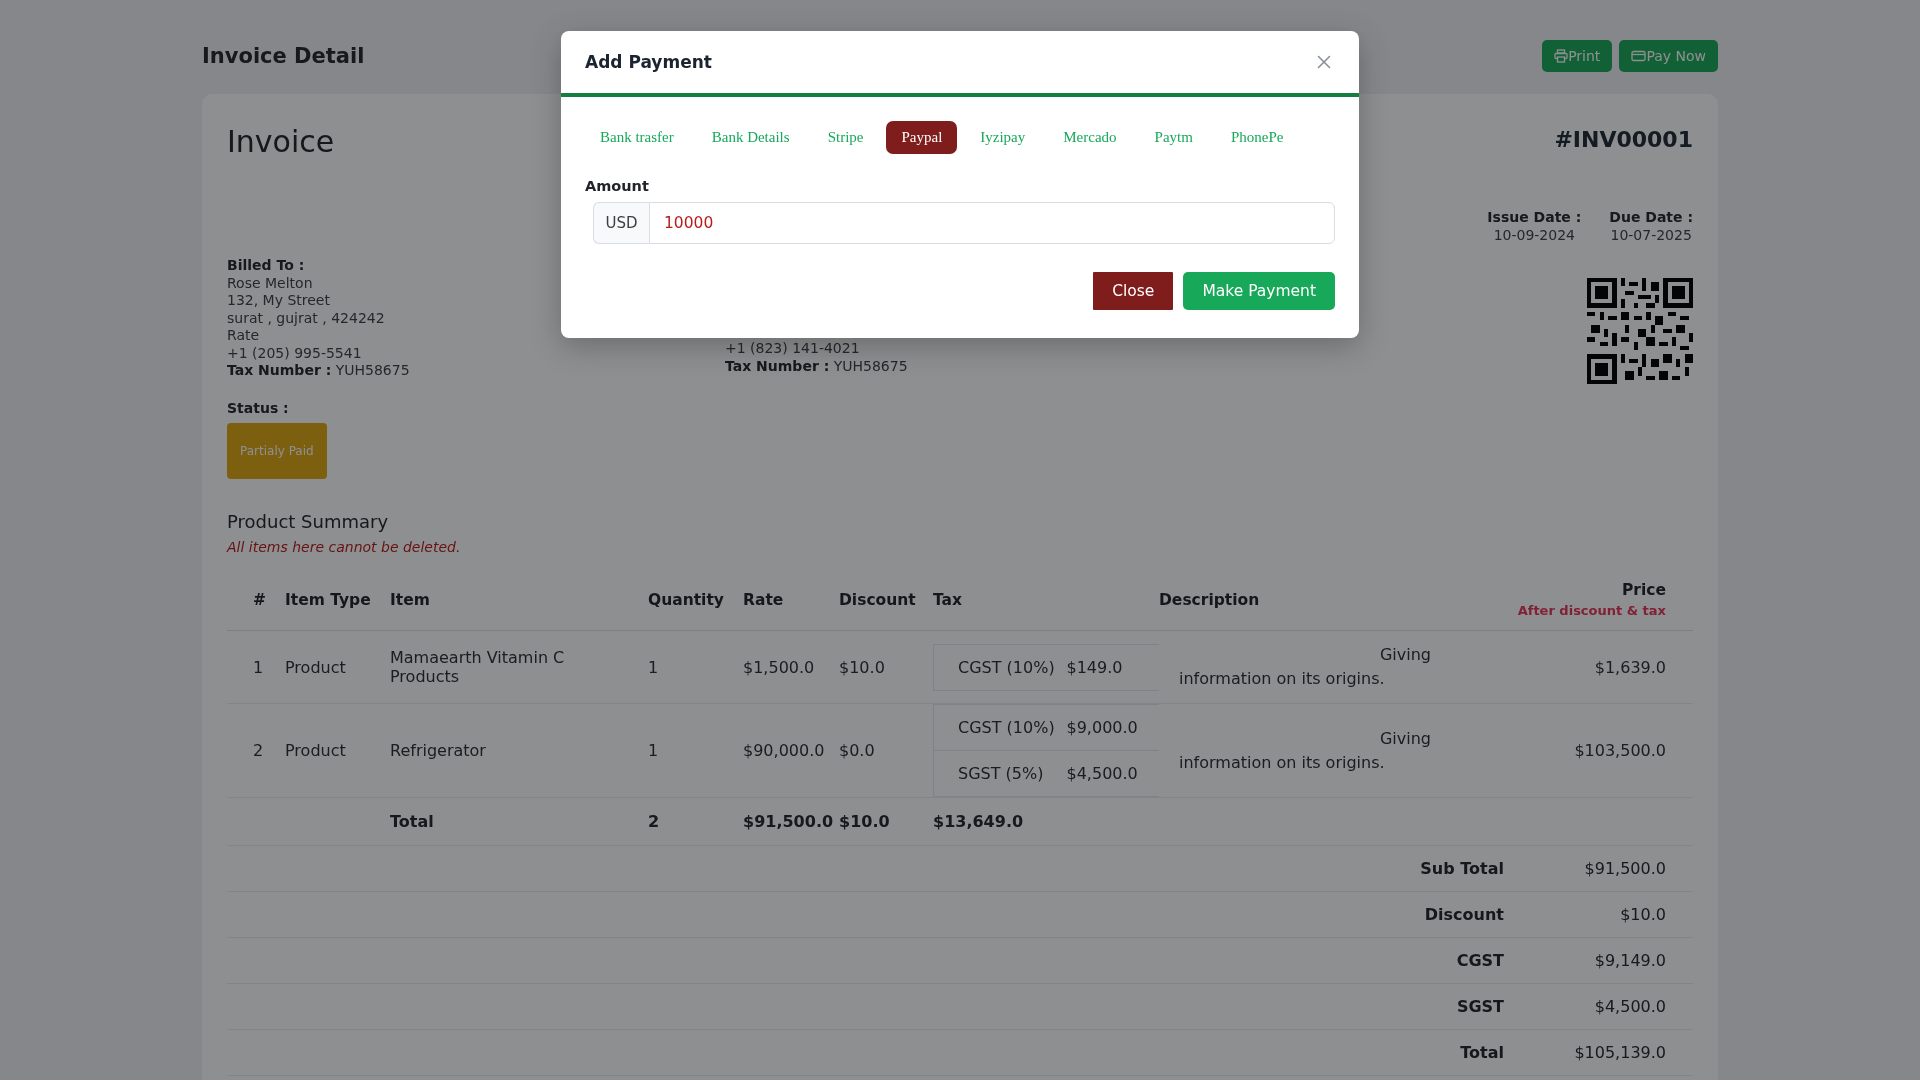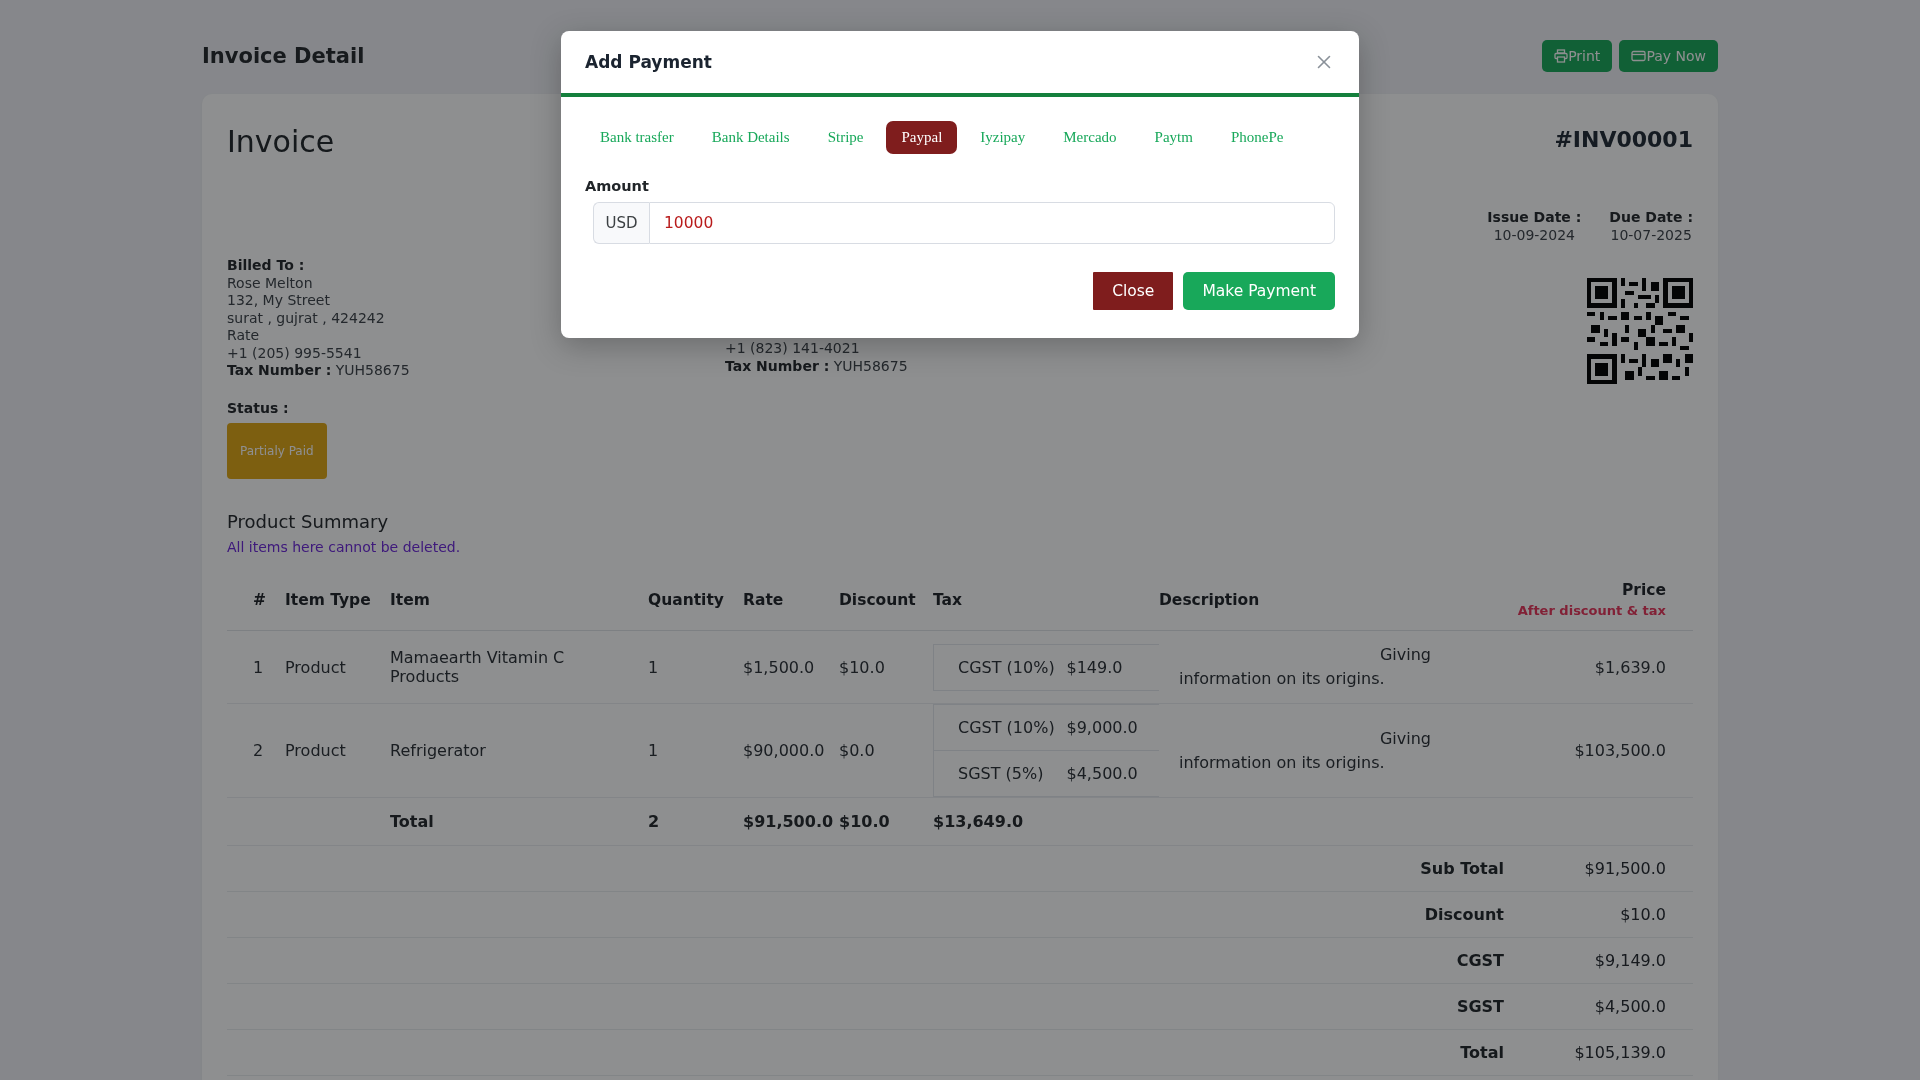--- a/index.html
+++ b/index.html
@@ -27,21 +27,21 @@
   .dates-qr { text-align:right; }
   .dates { display:flex; justify-content:flex-end; gap:28px; }
   .date-col { text-align:center; font-size:14px; line-height:17.5px; color:#3c4248; }
   .qr-wrap { margin-top:34px; display:flex; justify-content:flex-end; }
 
   .status-wrap { margin-top:16px; font-size:14px; }
   .badge-warning { display:inline-block; margin-top:7px; background:#dfa614; color:#fff; font-size:12px; padding:21px 13px; border-radius:4px; }
 
   .summary { margin-top:32px; }
   .summary-title { font-size:18px; font-weight:500; color:#23272b; }
-  .summary-note { font-size:14px; color:#6d28d9; margin-top:7px; }
+  .summary-note { font-size:14px; color:#b91c1c; margin-top:7px;font-style:italic; }
 
   
   table.items { width:100%; border-collapse:collapse; margin-top:14px; table-layout:fixed; }
   .items th, .items td { text-align:left; vertical-align:middle; padding:12px 10px 12px 0; font-size:16px; color:#2a2f35; }
   .items th { font-size:15.5px; font-weight:700; color:#1e2227; }
   .items th:first-child, .items td:first-child { padding-left:26px; }
   .items thead tr { border-bottom:1px solid #dfe3e8; }
   .items tbody tr { border-bottom:1px solid #ebedf0; }
   .items .desc-cell { padding-left:20px; line-height:24px; }
   .desc-l1 { text-align:right; padding-right:10px; }

